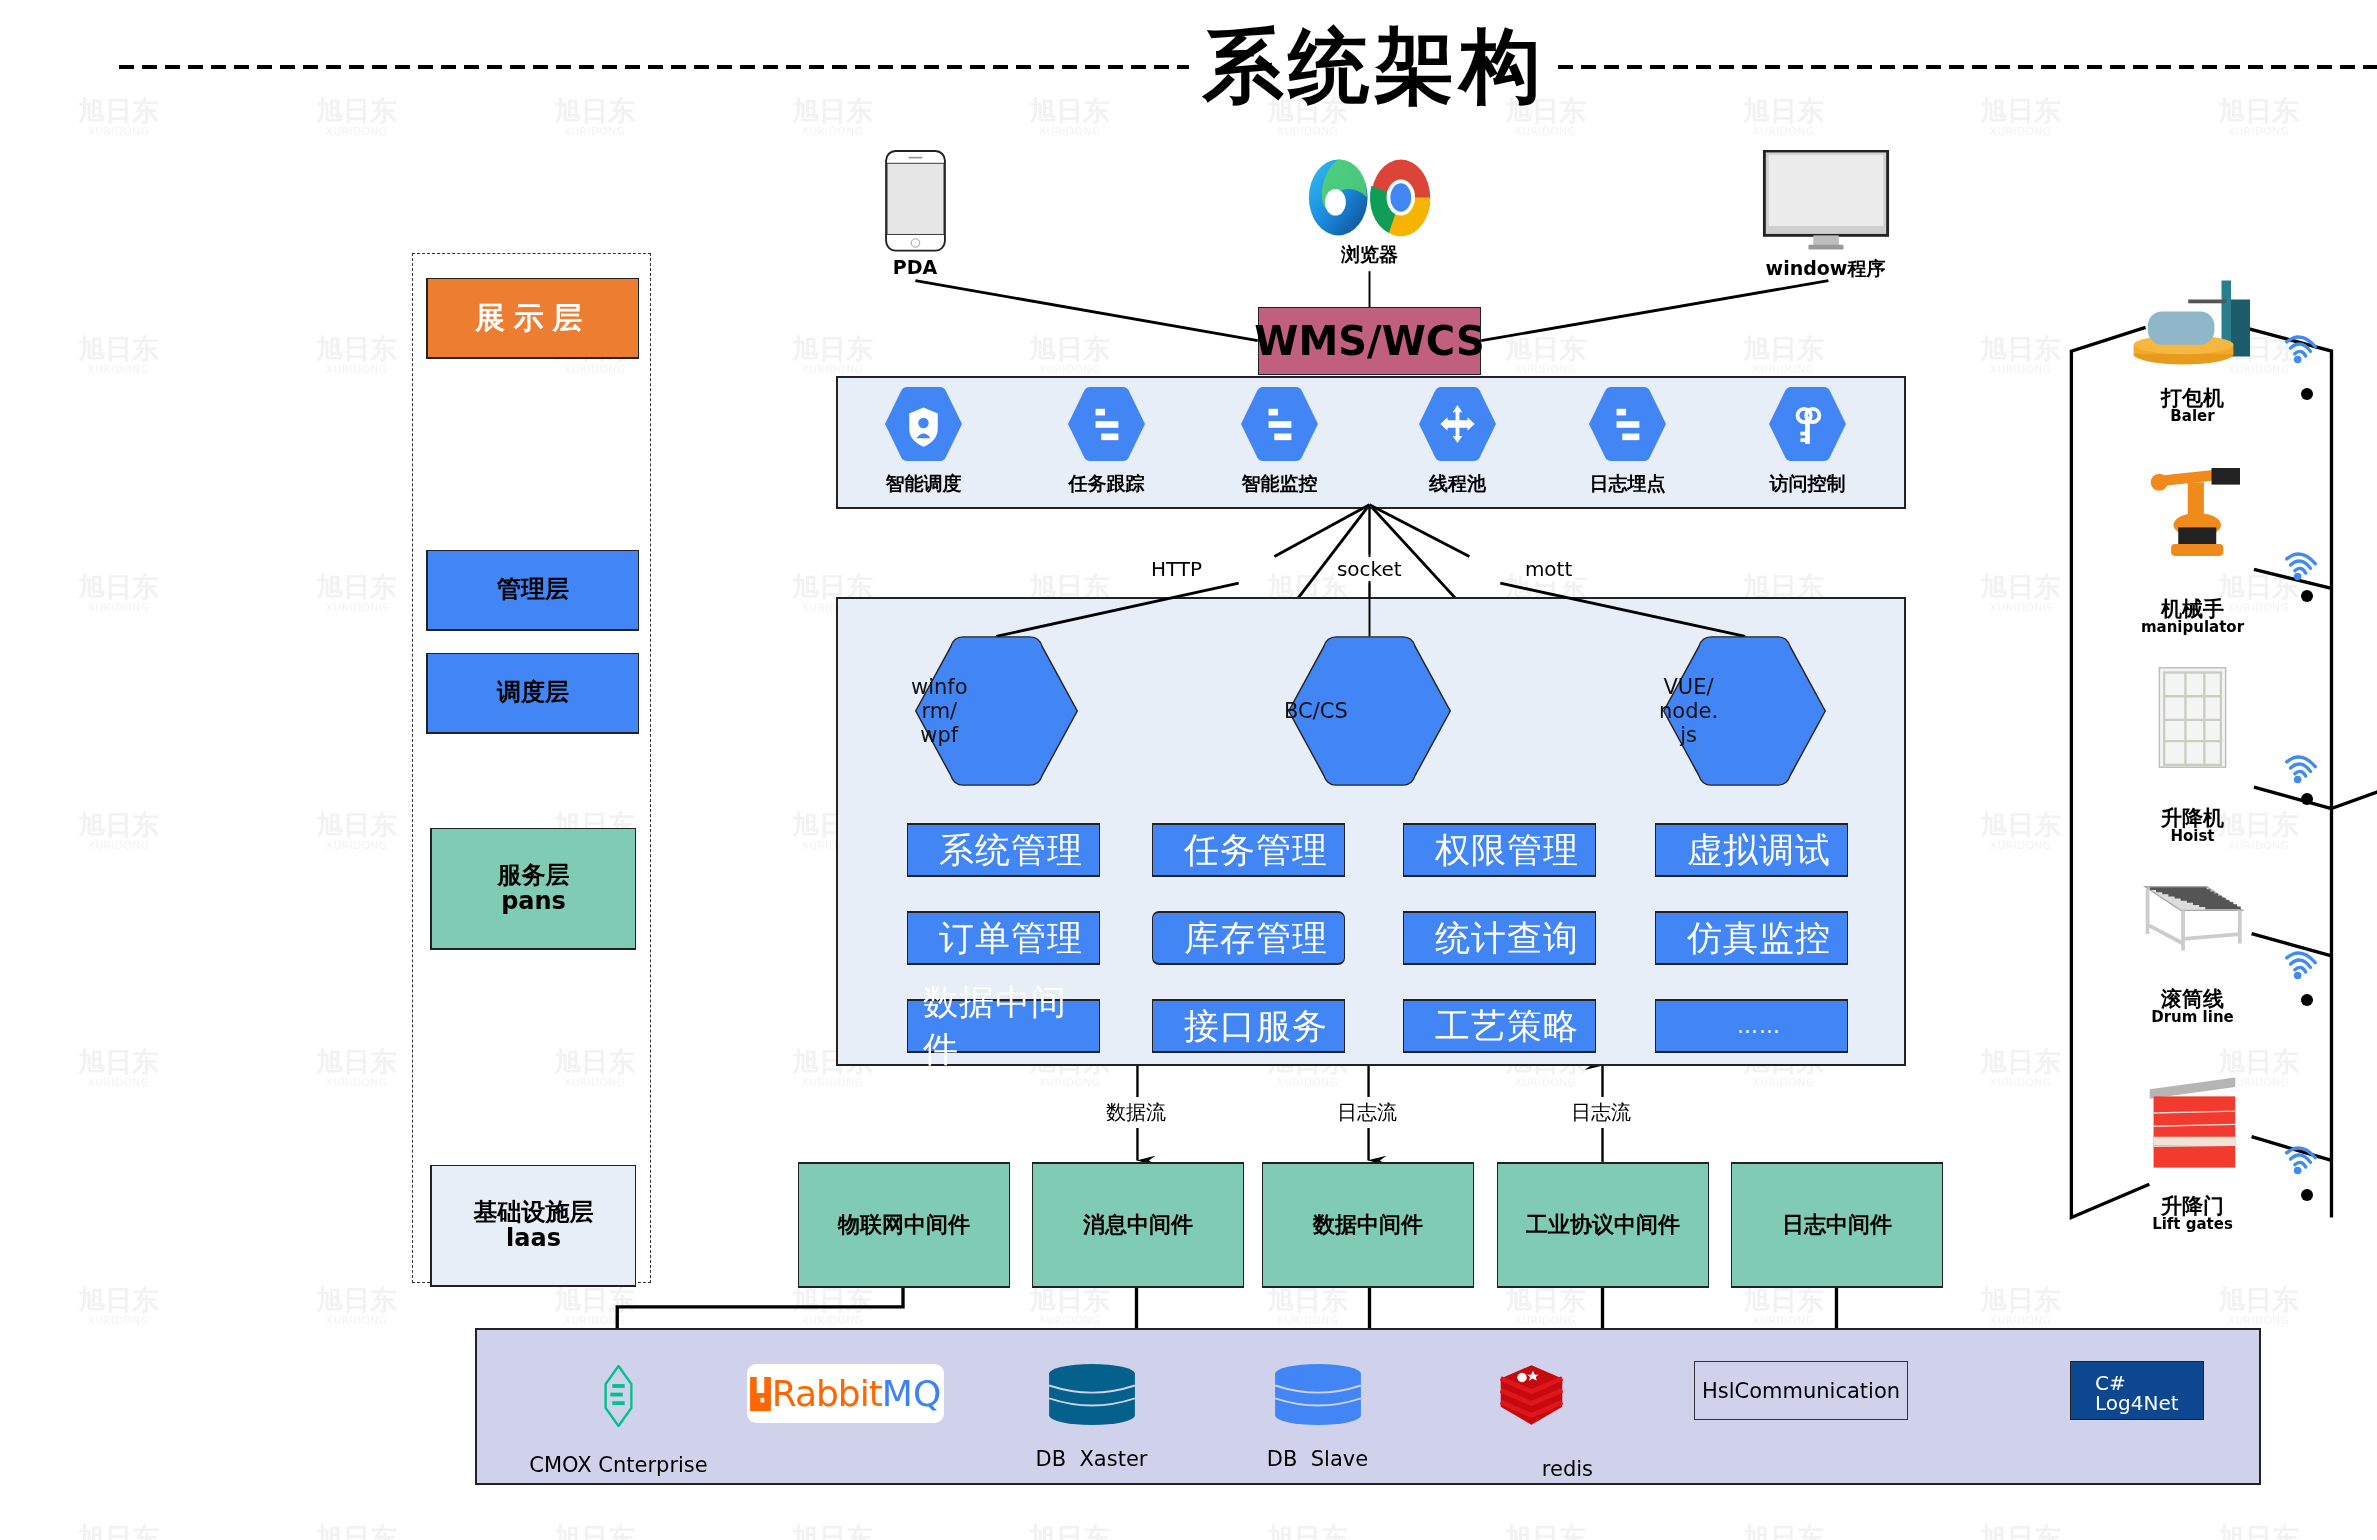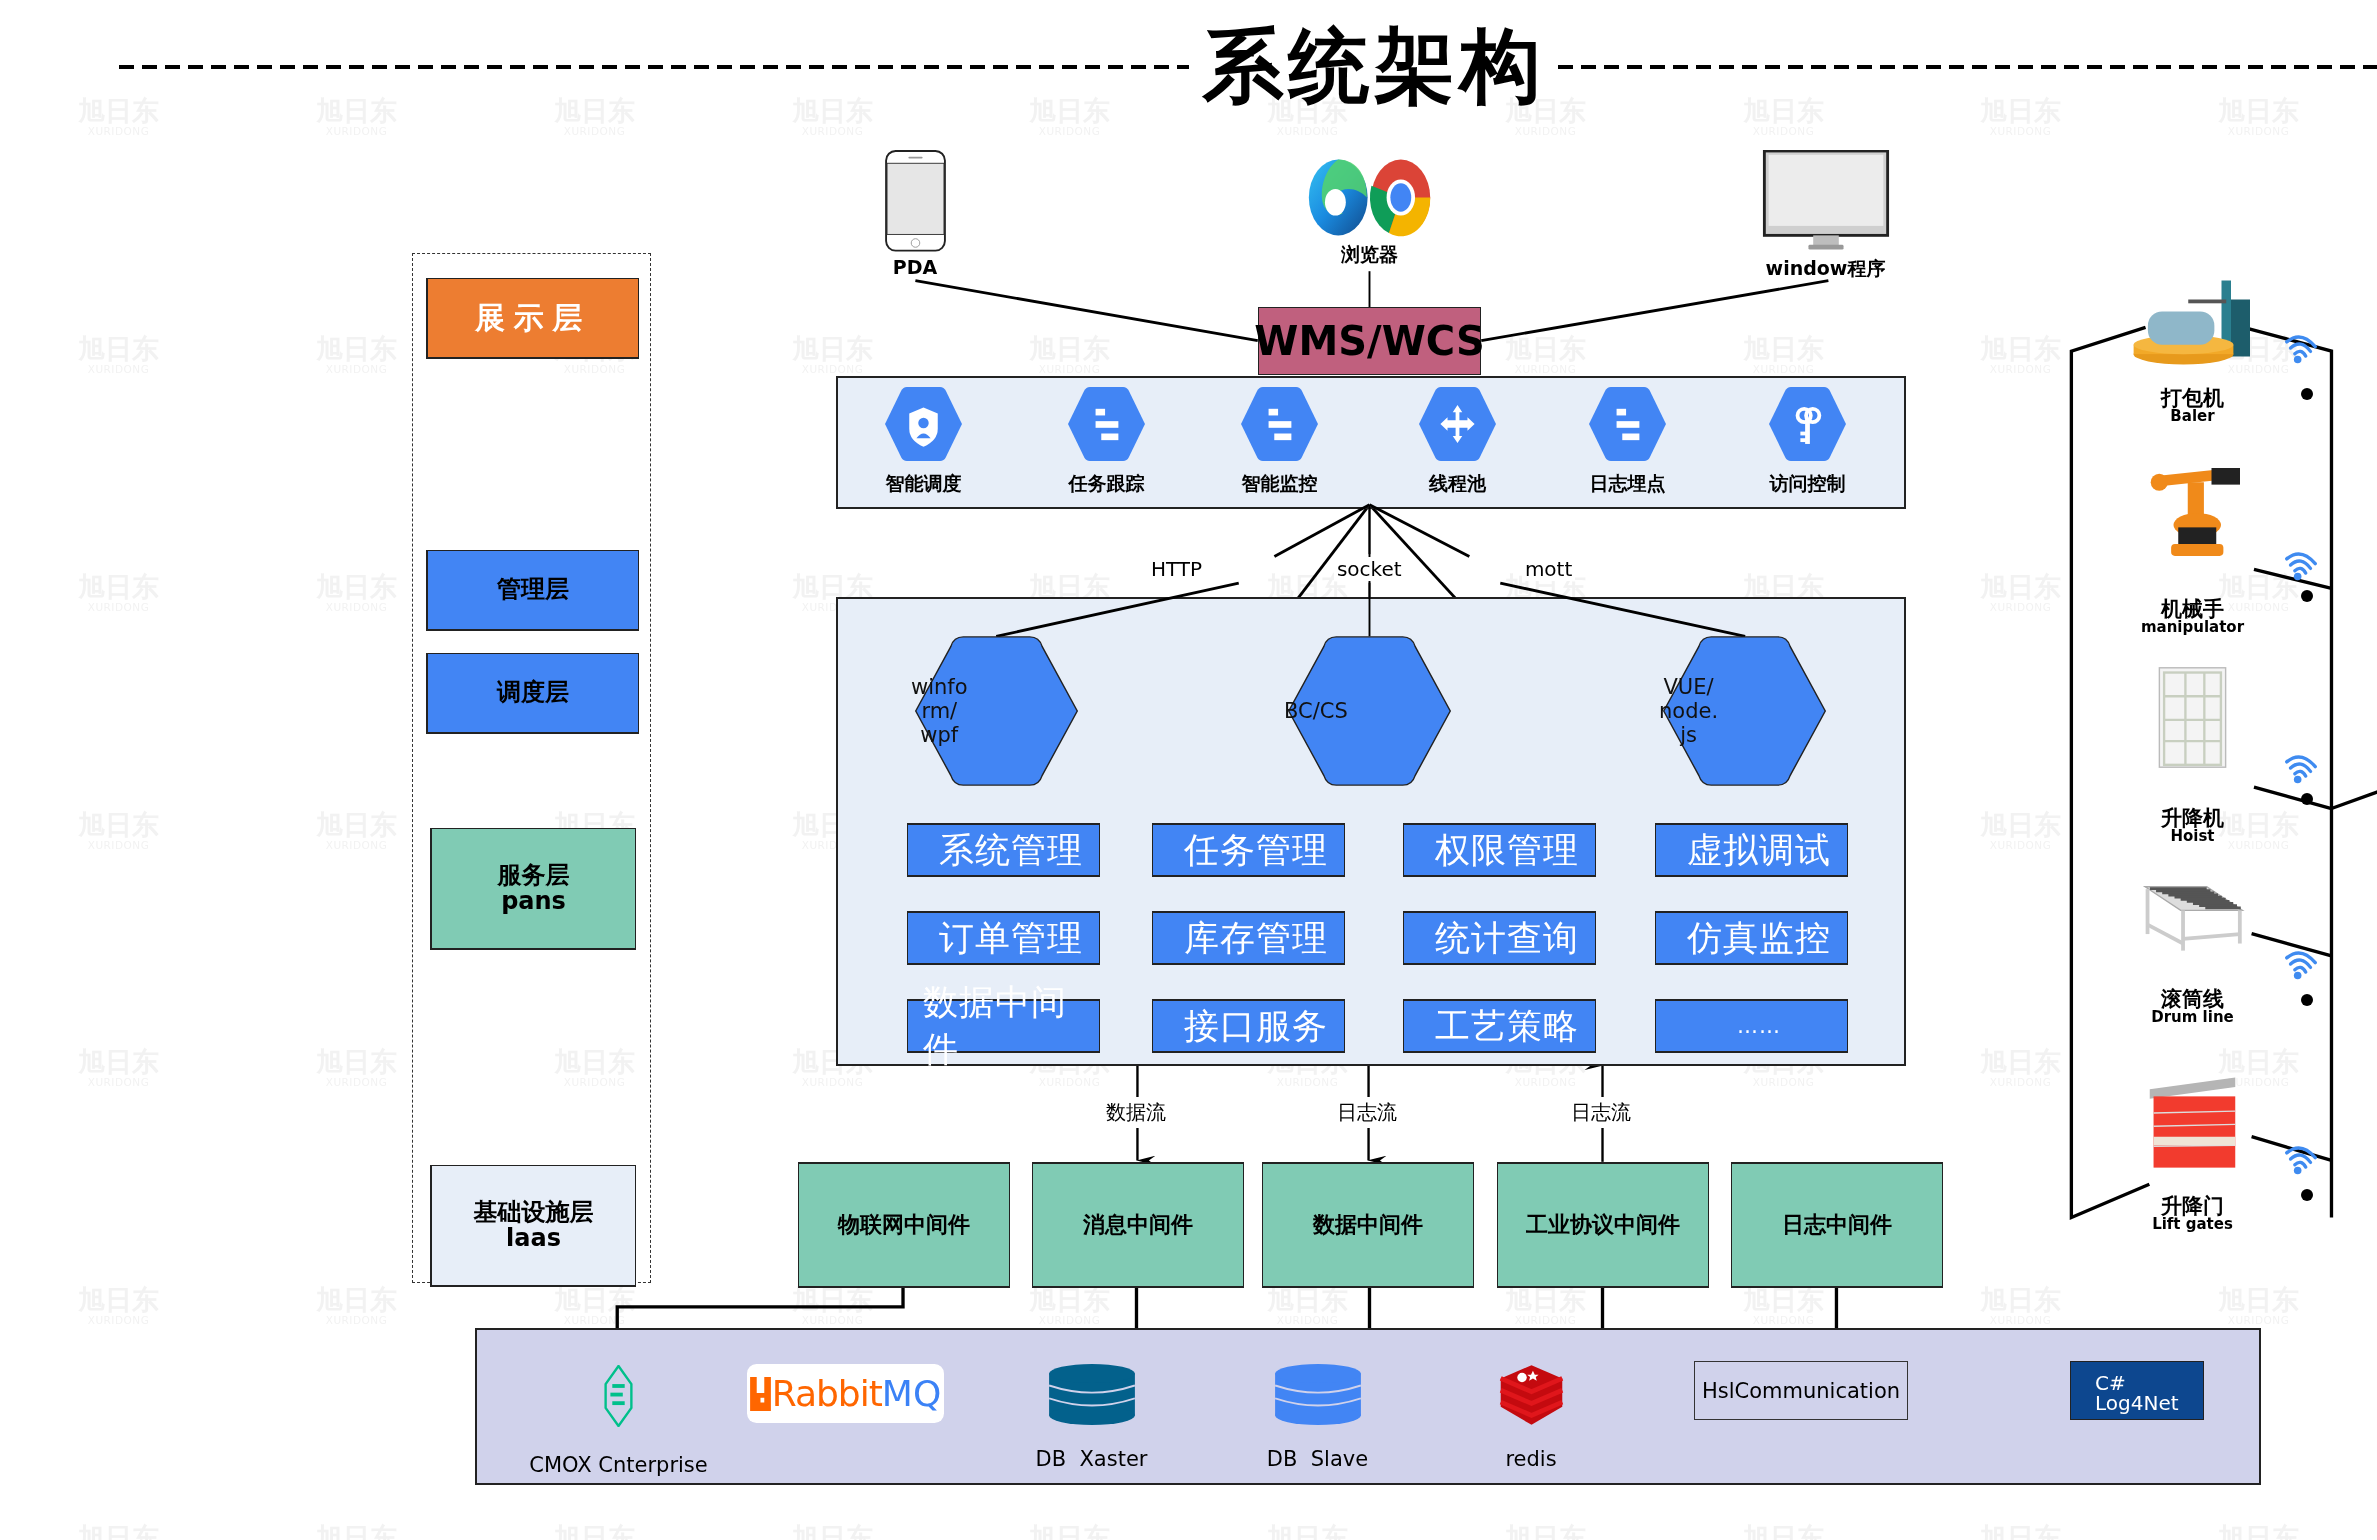--- a/index.html
+++ b/index.html
@@ -303,21 +303,21 @@
         </div>
       </div></div>
   </div>
 
 <div id="func-grid">
     <div class="func" style="left: 907px; top: 823px;">系统管理</div>
     <div class="func" style="left: 1152px; top: 823px;">任务管理</div>
     <div class="func" style="left: 1403px; top: 823px;">权限管理</div>
     <div class="func" style="left: 1655px; top: 823px;">虚拟调试</div>
     <div class="func" style="left: 907px; top: 911px;">订单管理</div>
-    <div class="func" style="left: 1152px; top: 911px;">库存管理</div>
+    <div class="func" style="left: 1152px; top: 911px; border-radius: 7px;">库存管理</div>
     <div class="func" style="left: 1403px; top: 911px;">统计查询</div>
     <div class="func" style="left: 1655px; top: 911px;">仿真监控</div>
     <div class="func" style="left: 907px; top: 999px;">数据中间件</div>
     <div class="func" style="left: 1152px; top: 999px;">接口服务</div>
     <div class="func" style="left: 1403px; top: 999px;">工艺策略</div>
     <div class="func" style="left: 1655px; top: 999px; font-size: 21px;">……</div>
   </div>
 
 <div class="flow" style="left:1106px;top:1097px;">数据流</div>
 <div class="flow" style="left:1337px;top:1097px;">日志流</div>
@@ -376,21 +376,21 @@
 
 <div class="infra-item" style="left:1469px;top:1364px;width:124px;">
   <svg width="71" height="62" viewBox="0 0 150 130">
     <path d="M10,30 L75,2 L140,30 L140,90 L75,128 L10,90 Z" fill="#c40a0f"></path>
     <path d="M10,30 L75,58 L140,30" fill="none" stroke="#e0161b" stroke-width="10"></path>
     <path d="M10,55 L75,83 L140,55" fill="none" stroke="#e0161b" stroke-width="10"></path>
     <path d="M10,80 L75,108 L140,80" fill="none" stroke="#e0161b" stroke-width="10"></path>
     <circle cx="55" cy="28" r="10" fill="#fff"></circle>
     <path d="M78,14 l4,8 8,0 -6,5 2,8 -8,-5 -8,5 2,-8 -6,-5 8,0z" fill="#fff"></path>
   </svg>
-  <div class="cap" style="margin-top:19px;">redis</div>
+  <div class="cap" style="margin-top:29px;text-align:right;">redis</div>
 </div>
 
 <div id="hsl" class="abs">HslCommunication</div>
 <div id="log4" class="abs">
   <div>C#</div>
   <div>Log4Net</div>
 </div>
 
 <div id="devices">
     <div class="device" style="left: 2121px; top: 271px;">

